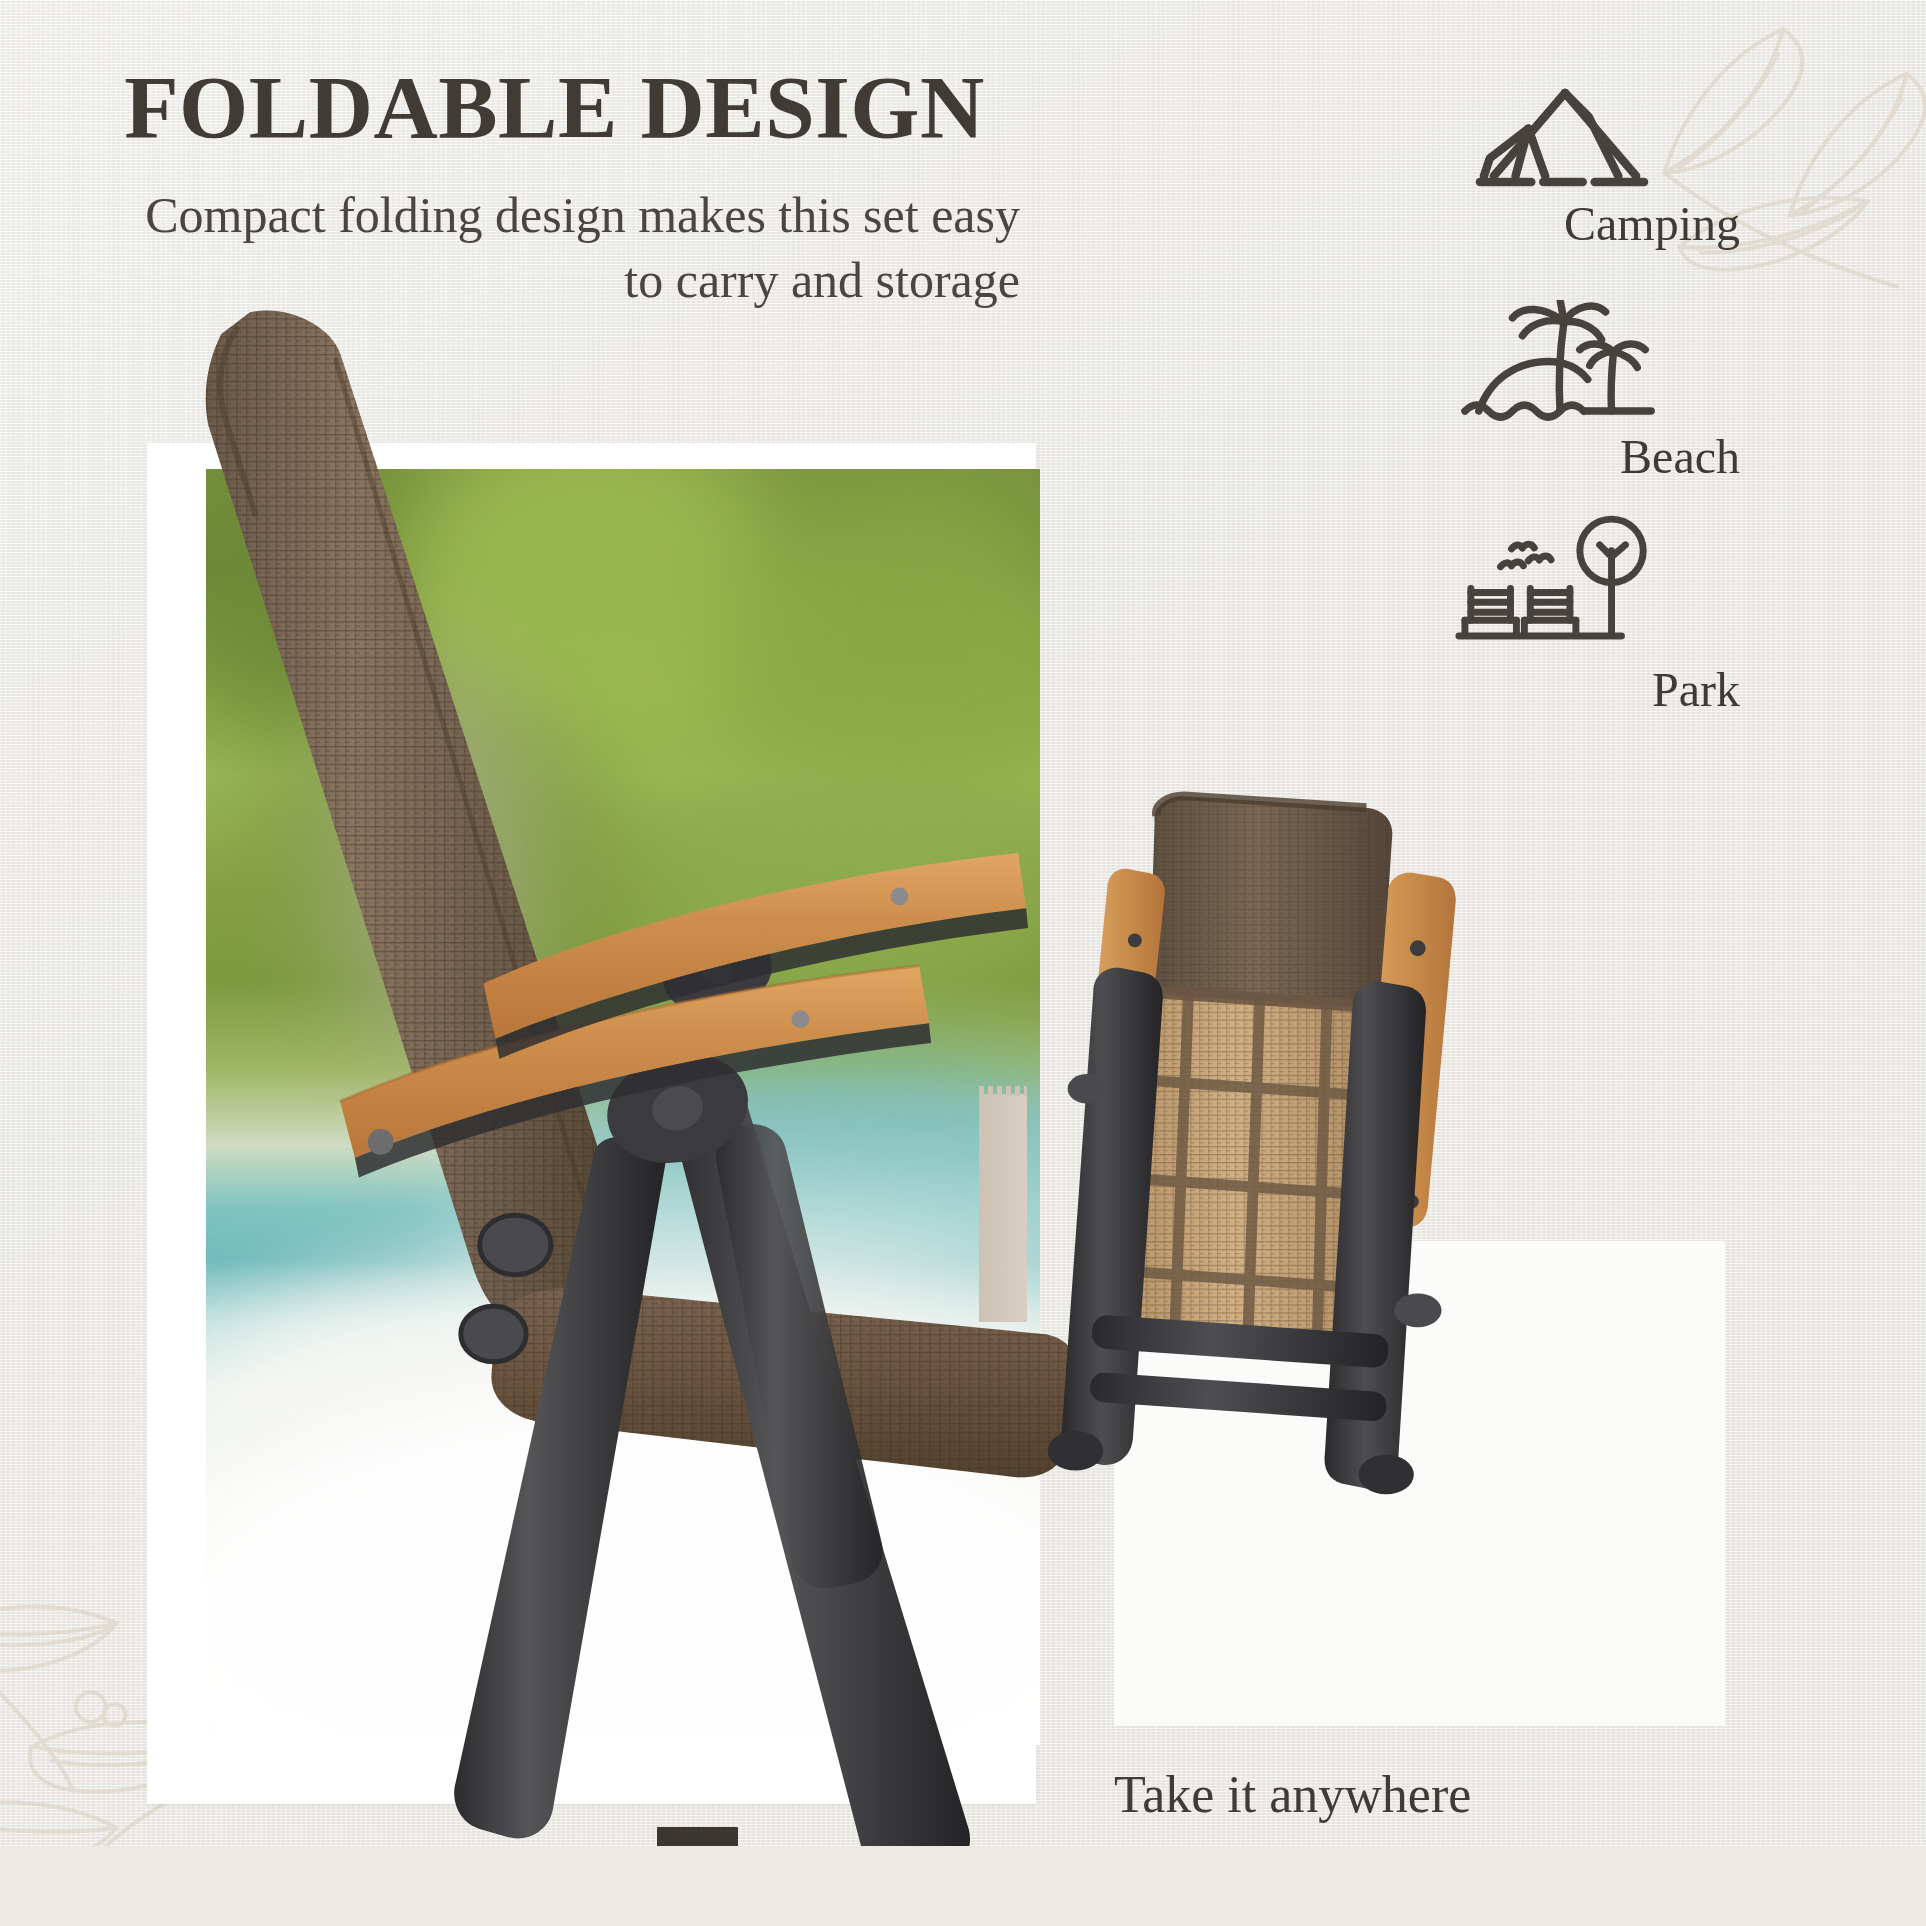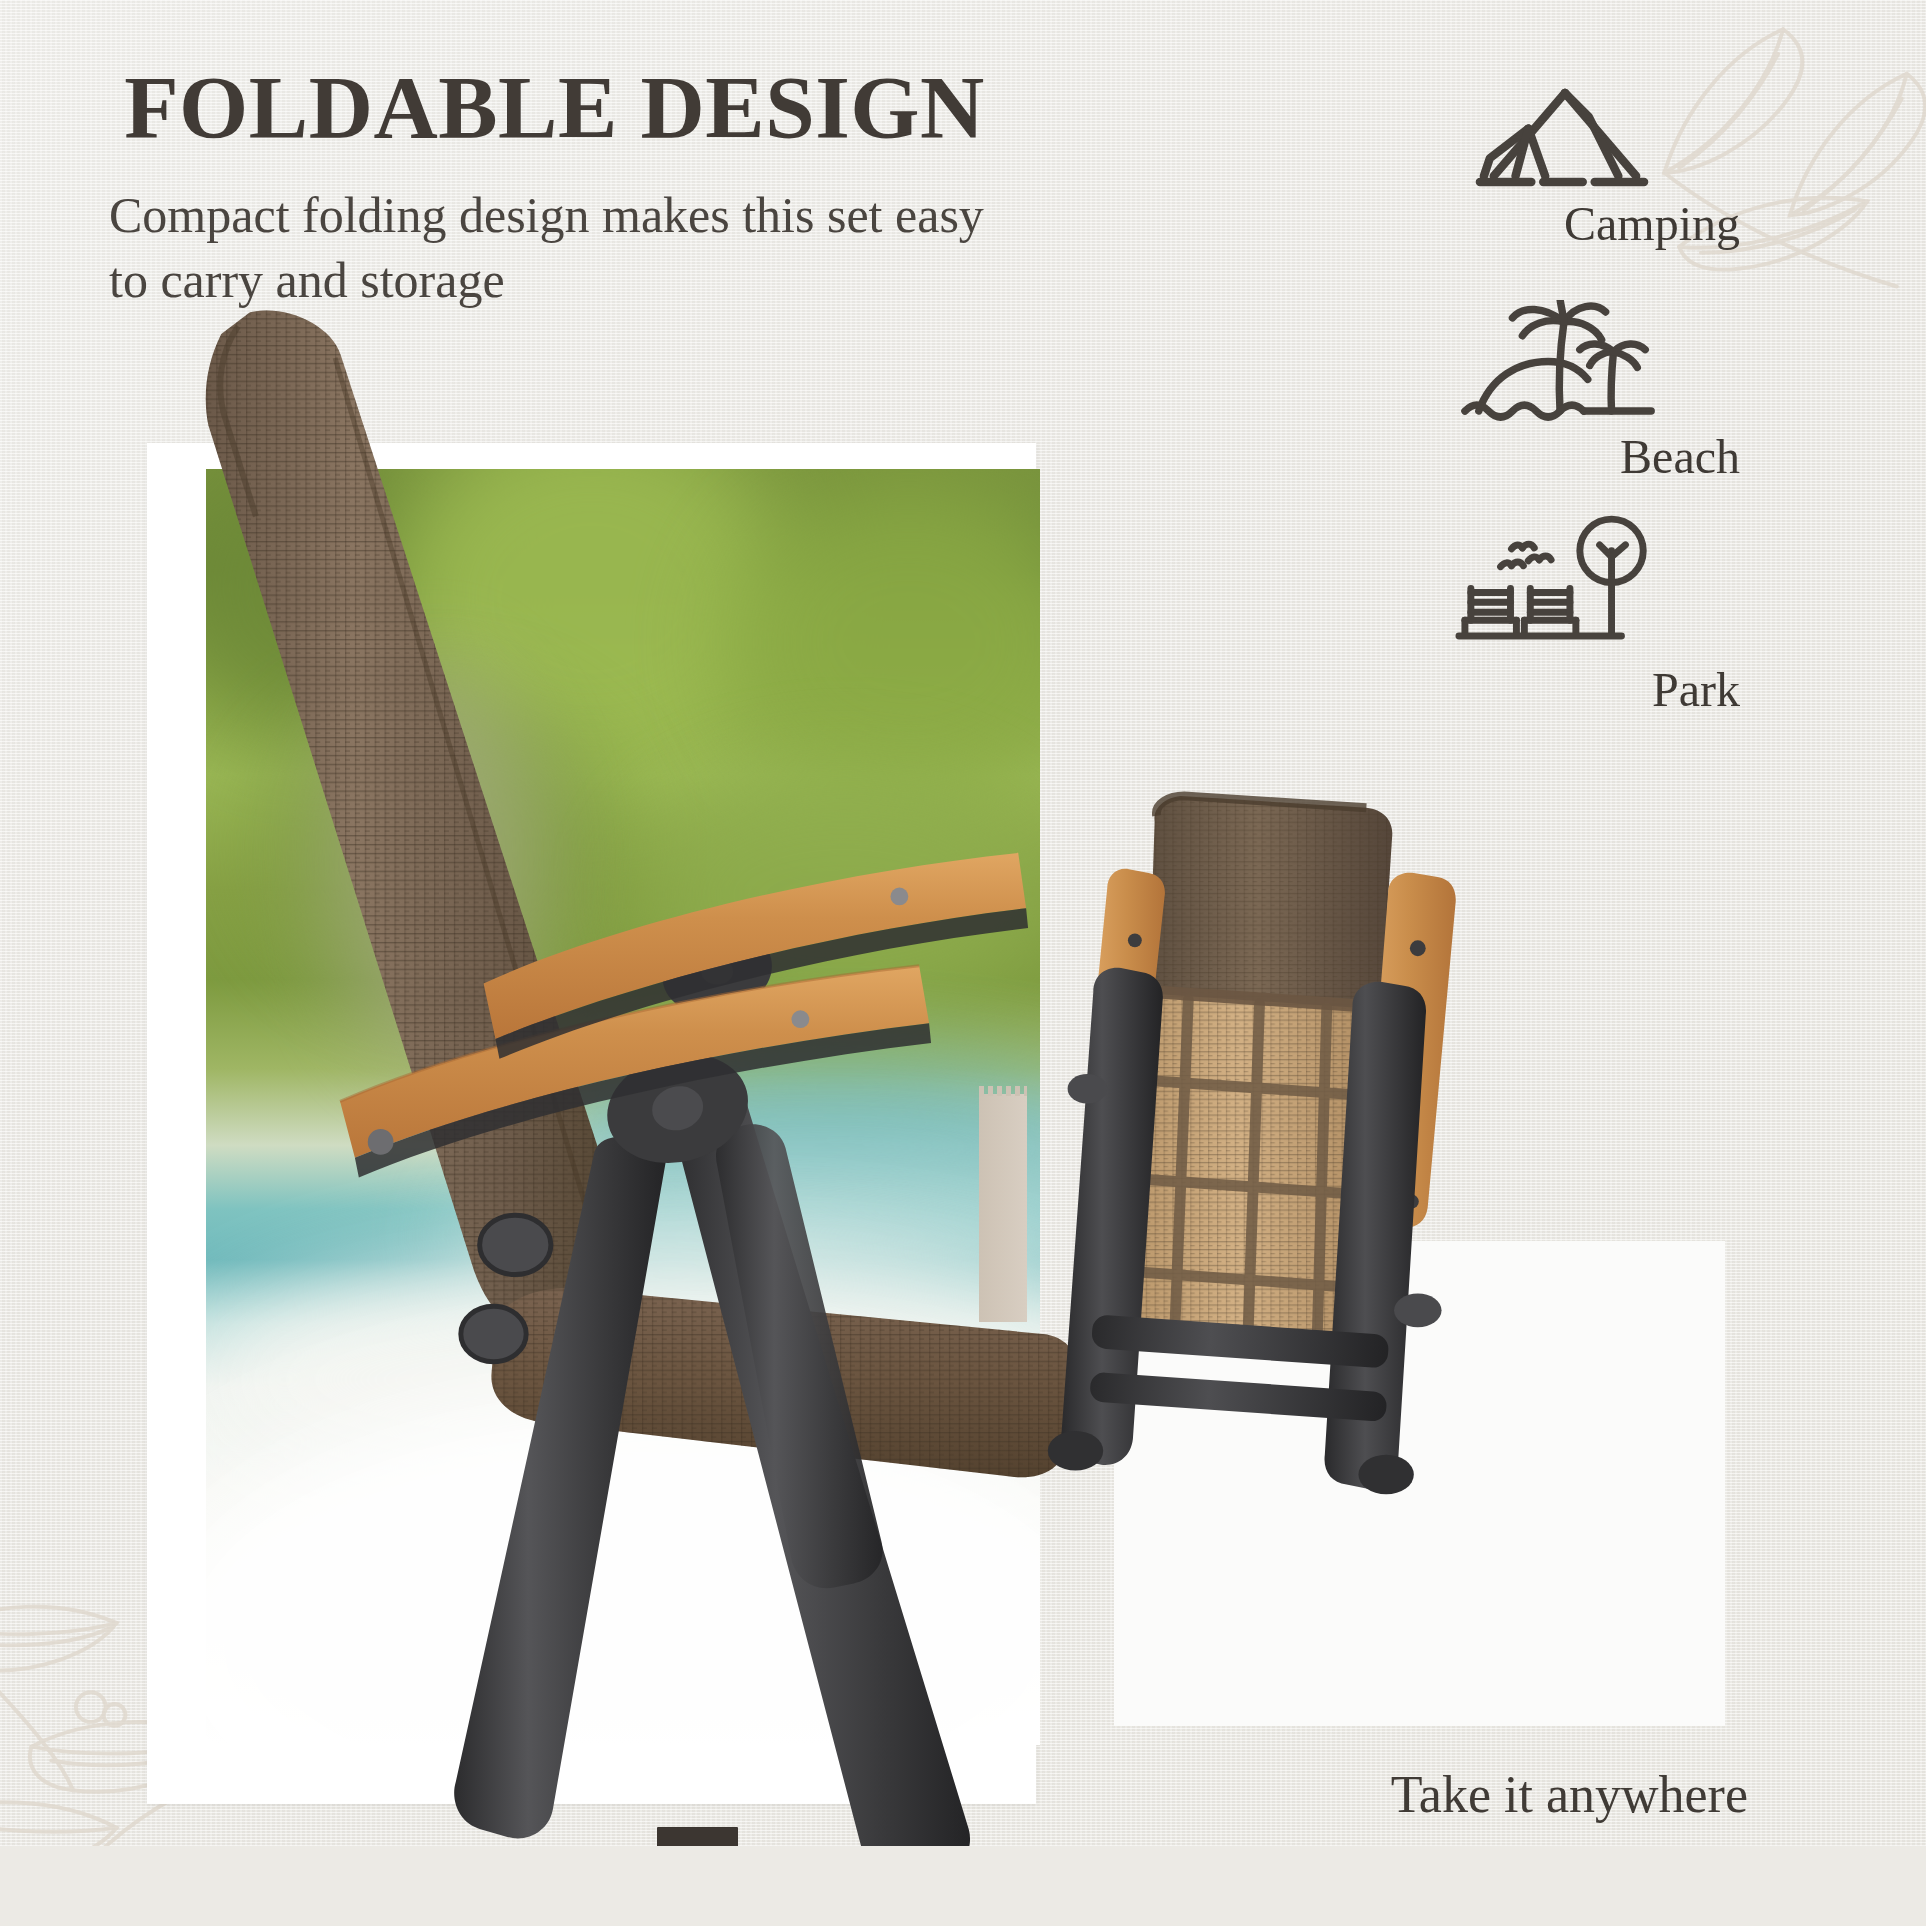--- a/index.html
+++ b/index.html
@@ -21,21 +21,21 @@
   #leaf-bl{left:-119px;bottom:-79px;width:475px;height:426px;}
 
   
   #headline{
     position:absolute;left:0;top:61px;width:1109px;text-align:center;
     font-size:89px;line-height:1.04;font-weight:700;letter-spacing:0.5px;
     color:#413b36;
     font-family:"Liberation Serif", serif;
   }
   #subhead{
-    position:absolute;left:109px;top:183px;width:911px;text-align:left;
+    position:absolute;left:109px;top:183px;width:911px;text-align:right;
     font-size:50px;line-height:1.30;color:#4a4540;font-weight:400;
     font-family:"Liberation Serif", serif;
   }
 
   
   #icon-col{position:absolute;left:1384px;top:77px;width:356px;}
   .icon-item{width:356px;text-align:right;margin-bottom:40px;}
   .icon-art{height:139px;display:flex;align-items:flex-end;justify-content:center;}
   .icon-label{font-size:48px;color:#3f3a35;margin-top:6px;font-family:"Liberation Serif", serif;line-height:1;}
   #ic-camp .icon-art{height:117px;}
@@ -79,21 +79,21 @@
   #tan-strip{
     position:absolute;left:979px;top:1094px;width:48px;height:228px;
     background:linear-gradient(90deg,#cdc2b4,#d8cec2);
   }
   #tan-strip:before{
     content:"";position:absolute;left:0;top:-8px;width:48px;height:10px;
     background:repeating-linear-gradient(90deg,#cdc2b4 0 5px,transparent 5px 9px);
   }
 
   #caption{
-    position:absolute;left:1114px;top:1765px;width:634px;text-align:right;
+    position:absolute;left:1114px;top:1765px;width:634px;text-align:left;
     font-size:52px;color:#403b36;font-family:"Liberation Serif", serif;
   }
 
   #bottom-bar{
     position:absolute;left:657px;top:1827px;width:81px;height:20px;
     background:#3c3631;border-radius:1px;
   }
 </style>
 </head>
 <body>

